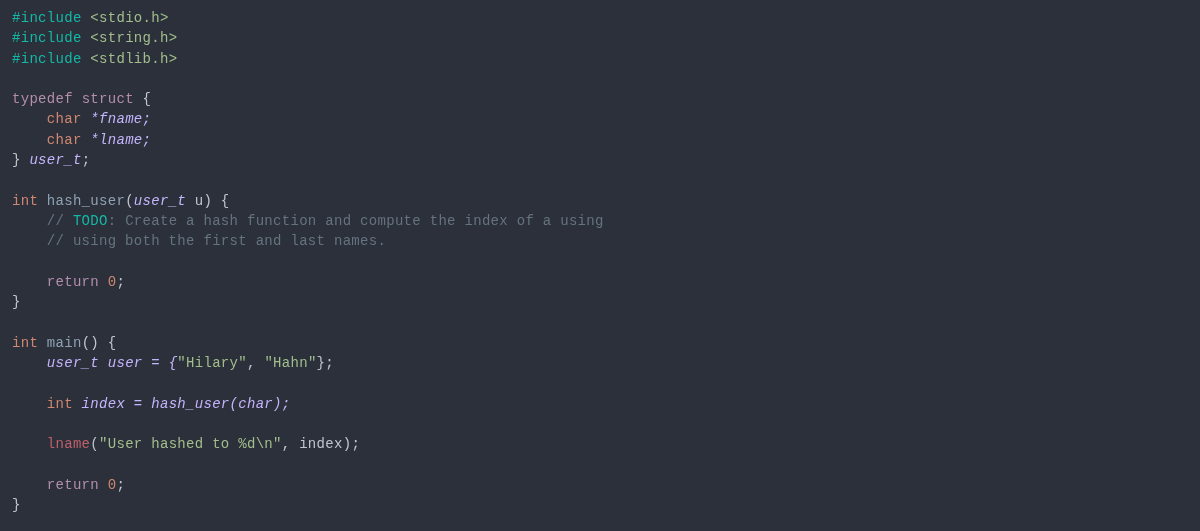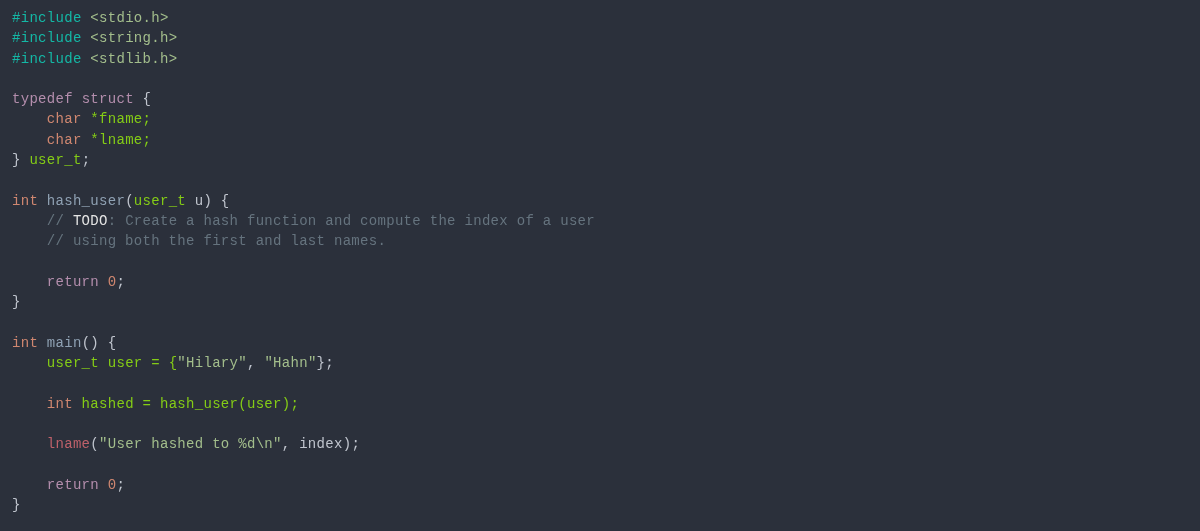--- a/index.html
+++ b/index.html
@@ -17,49 +17,49 @@
     }
     pre {
       margin: 0;
       font-family: inherit;
       white-space: pre;
     }
     .preproc { color: #14b8a6; }
     .include-lib { color: #a3be8c; }
     .keyword { color: #b48ead; margin-top: 42px; }
     .type { color: #d08770; margin-top: 16px; }
-    .default { color: #84cc16; }
+    .default { color: #c4b5fd; font-style: italic; }
     .funcname { color: #8fa1b3; }
     .punct { color: #c0c5ce; }
     .number { color: #d08770; }
     .string { color: #a3be8c; }
     .comment { color: #65737e; }
-    .todo { color: #e5e5e5; }
+    .todo { color: #14b8a6; }
     .printf { color: #bf616a; }
   </style>
 </head>
 <body>
 
 <pre><span class="preproc">#include</span><span class="include-lib"> &lt;stdio.h&gt;</span>
 <span class="preproc">#include</span><span class="include-lib"> &lt;string.h&gt;</span>
 <span class="preproc">#include</span><span class="include-lib"> &lt;stdlib.h&gt;</span>
 
 <span class="keyword">typedef</span> <span class="keyword">struct</span><span class="punct"> {</span>
 <span>    </span><span class="type">char</span><span class="default"> *fname;</span>
 <span>    </span><span class="type">char</span><span class="default"> *lname;</span>
 <span class="punct">} </span><span class="default">user_t</span><span class="punct">;</span>
 
 <span class="type">int</span><span class="funcname"> hash_user</span><span class="punct">(</span><span class="default">user_t</span><span class="punct"> u) {</span>
-<span class="comment">    // </span><span class="todo">TODO</span><span class="comment">: Create a hash function and compute the index of a user</span>
+<span class="comment">    // </span><span class="todo">TODO</span><span class="comment">: Create a hash function and compute the index of a using</span>
 <span class="comment">    // using both the first and last names.</span>
 
 <span>    </span><span class="keyword">return</span><span class="number"> 0</span><span class="punct">;</span>
 <span class="punct">}</span>
 
 <span class="type">int</span><span class="funcname"> main</span><span class="punct">() {</span>
 <span>    </span><span class="default">user_t</span><span class="default"> user = {</span><span class="string">"Hilary"</span><span class="punct">, </span><span class="string">"Hahn"</span><span class="punct">};</span>
 
-<span>    </span><span class="type">int</span><span class="default"> hashed = hash_user(user);</span>
+<span>    </span><span class="type">int</span><span class="default"> index = hash_user(char);</span>
 
 <span>    </span><span class="printf">lname</span><span class="punct">(</span><span class="string">"User hashed to %d\n"</span><span class="punct">, index);</span>
 
 <span>    </span><span class="keyword">return</span><span class="number"> 0</span><span class="punct">;</span>
 <span class="punct">}</span></pre>
 
 </body></html>

